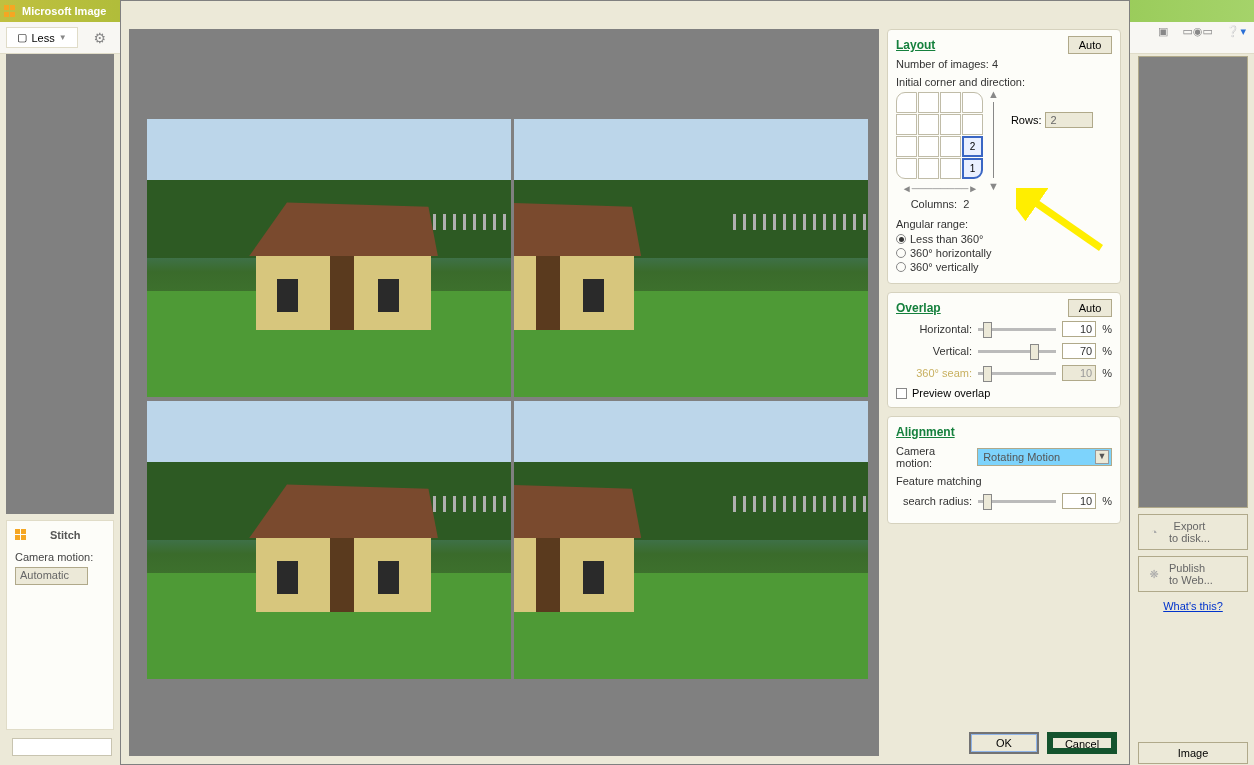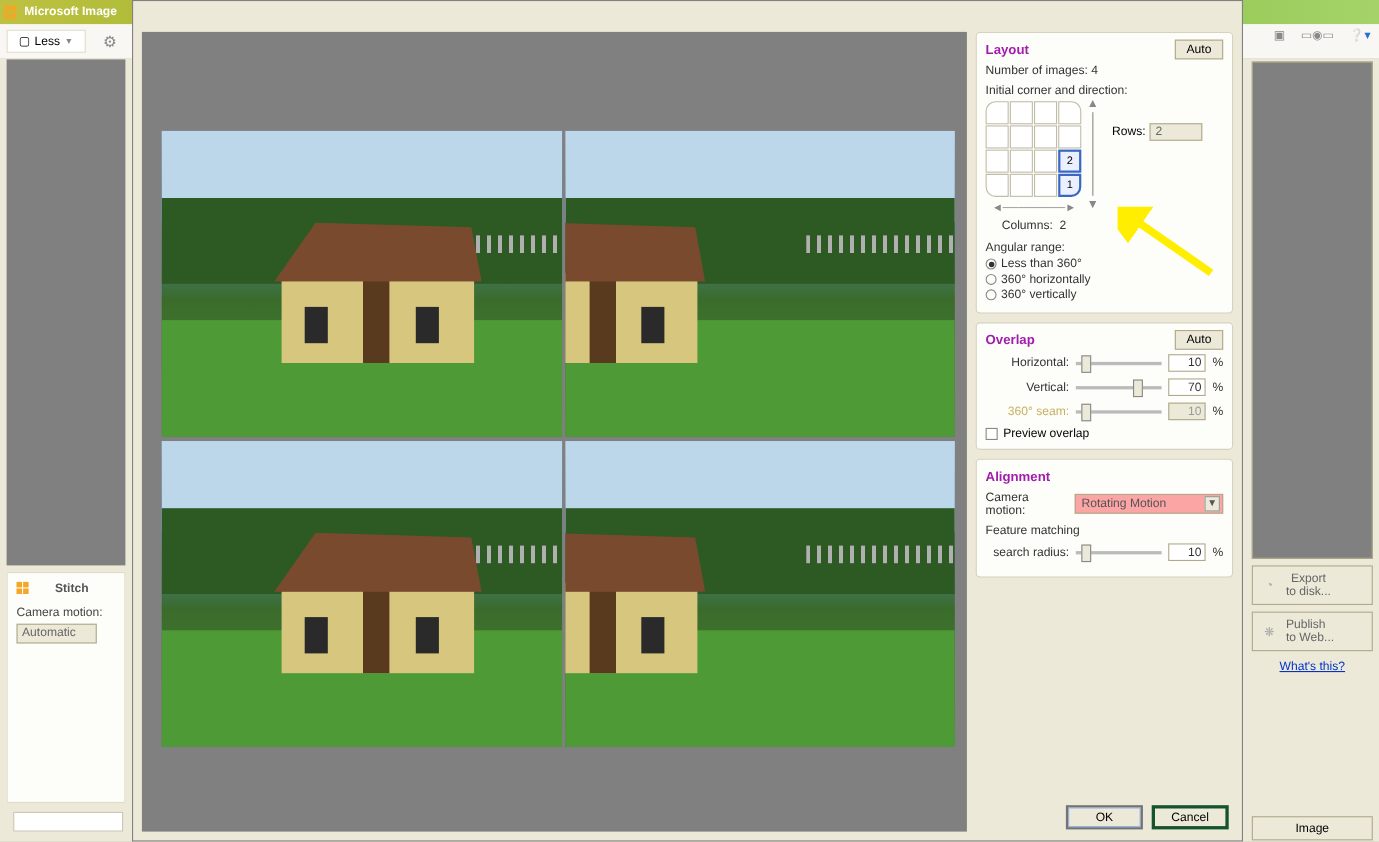--- a/index.html
+++ b/index.html
@@ -55,21 +55,21 @@
 .door{position:absolute;bottom:0;left:42%;width:14%;height:60%;background:#5a3a1e;}
 .win{position:absolute;bottom:14%;width:12%;height:26%;background:#2a2a2a;}
 .win.w1{left:12%;} .win.w2{left:70%;}
 .grass{position:absolute;left:0;right:0;bottom:0;height:38%;background:#4e9a36;}
 .sky{position:absolute;left:0;right:0;top:0;height:30%;background:#bcd6ea;}
 .trees{position:absolute;left:0;right:0;top:22%;height:28%;background:#2d5a23;}
 .fence{position:absolute;right:0;top:34%;width:38%;height:6%;background:repeating-linear-gradient(90deg,#b0b0b0 0 3px,transparent 3px 10px);}
 
 .side-panel{width:250px;padding:8px;display:flex;flex-direction:column;gap:8px;}
 .group{background:#fdfdf9;border:1px solid #d6d2be;border-radius:4px;padding:8px;position:relative;}
-.group h3{font-size:12px;font-weight:bold;color:#a21caf;}
+.group h3{font-size:12px;font-weight:bold;color:#15803d;text-decoration:underline;}
 .auto-btn{position:absolute;right:8px;top:6px;width:44px;height:18px;background:#ece9d8;border:1px solid #b0a98a;font-size:11px;}
 .group .row{margin-top:6px;color:#333;}
 .corner-grid{display:inline-block;margin-top:4px;}
 .cg-row{display:flex;}
 .cg-cell{width:21px;height:21px;border:1px solid #c0bca8;margin:0 1px 1px 0;background:#fff;}
 .cg-cell.round-tl{border-top-left-radius:9px;}
 .cg-cell.round-tr{border-top-right-radius:9px;}
 .cg-cell.round-bl{border-bottom-left-radius:9px;}
 .cg-cell.round-br{border-bottom-right-radius:9px;}
 .cg-cell.sel{border:2px solid #3a66c4;background:#eaf0ff;text-align:center;line-height:17px;font-size:10px;}
@@ -88,24 +88,24 @@
 .slider-row{display:flex;align-items:center;gap:6px;margin:6px 0;}
 .slider-row .lab{width:76px;text-align:right;color:#333;}
 .slider-row.dis .lab{color:#c8b060;}
 .slider-row .track{flex:1;height:3px;background:#bbb;position:relative;}
 .slider-row .thumb{position:absolute;top:-6px;width:9px;height:16px;background:#ece9d8;border:1px solid #888;}
 .slider-row input.valbox{width:34px;height:16px;border:1px solid #b0a98a;background:#fff;text-align:right;padding:0 3px;color:#333;}
 .slider-row.dis input.valbox{background:#ece9d8;color:#999;}
 .slider-row .pct{color:#333;}
 .check-row{display:flex;align-items:center;gap:5px;margin-top:4px;}
 .check-row .cb{width:11px;height:11px;border:1px solid #888;background:#fff;}
-.combo2{width:140px;height:18px;border:1px solid #b0a98a;background:#fca5a5;display:flex;align-items:center;justify-content:space-between;padding:0 2px 0 5px;color:#555;}
+.combo2{width:140px;height:18px;border:1px solid #b0a98a;background:#7dd3fc;display:flex;align-items:center;justify-content:space-between;padding:0 2px 0 5px;color:#555;}
 .combo2 .dd{width:14px;height:14px;background:#ece9d8;border:1px solid #999;text-align:center;line-height:11px;font-size:9px;}
 .btn-row{position:absolute;right:12px;bottom:10px;display:flex;gap:8px;}
-.dlg-btn{width:70px;height:22px;background:#ece9d8;border:3px solid #14532d;}
+.dlg-btn{width:70px;height:22px;background:#ece9d8;border:6px solid #14532d;}
 .dlg-btn.def{border:2px solid #737373;box-shadow:inset 0 0 0 1px #8fb4e8;}
 .cols-lbl{margin-top:4px;text-align:center;color:#333;}
 </style>
 </head>
 <body>
 
 <div class="bg-window">
   <div class="bg-titlebar">
     <div class="icon">
         <span></span>

